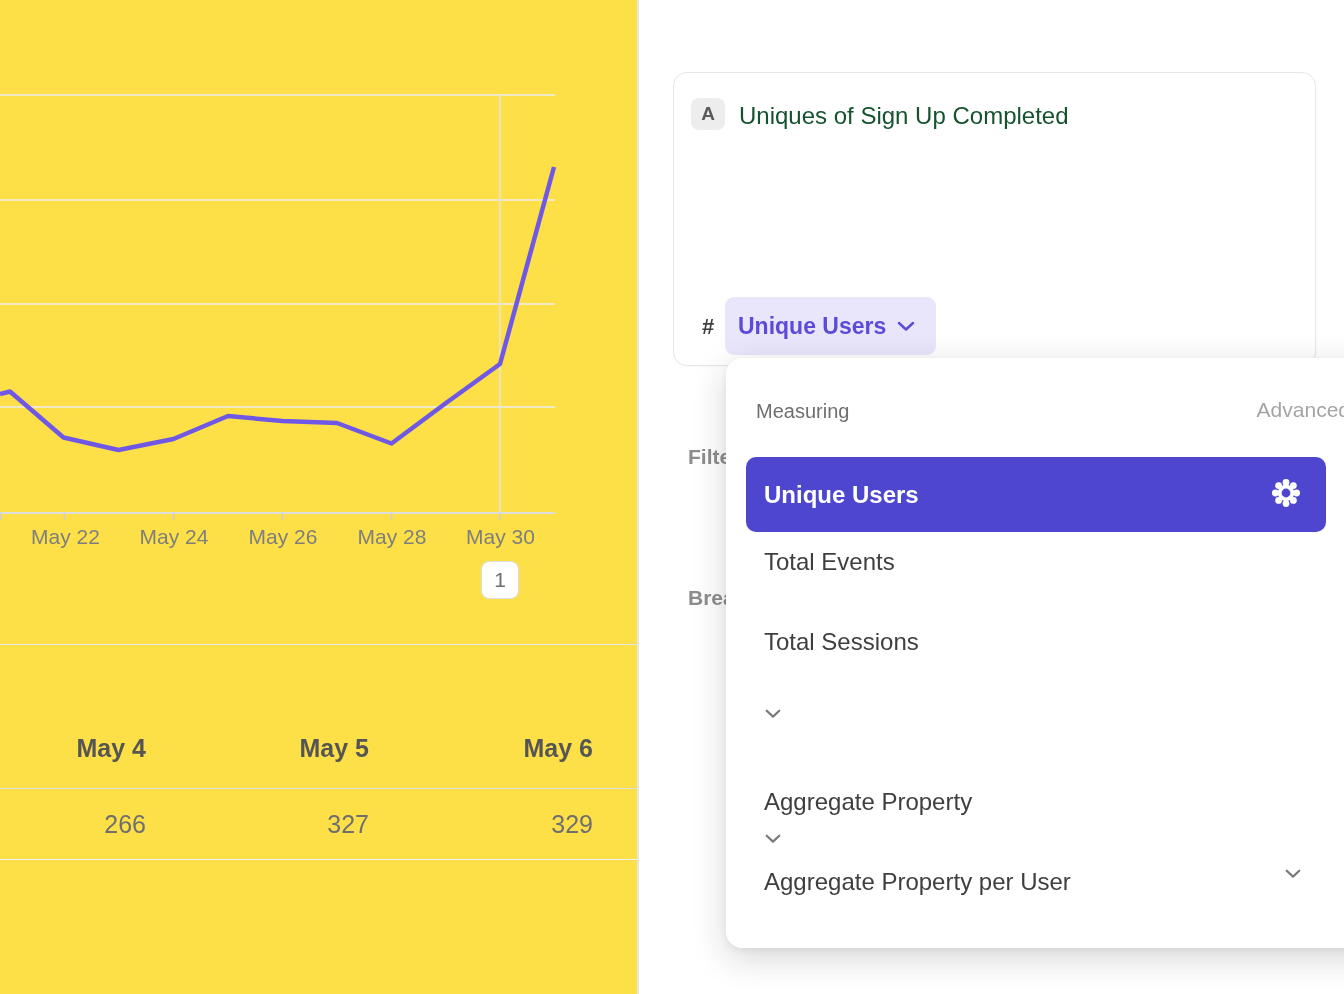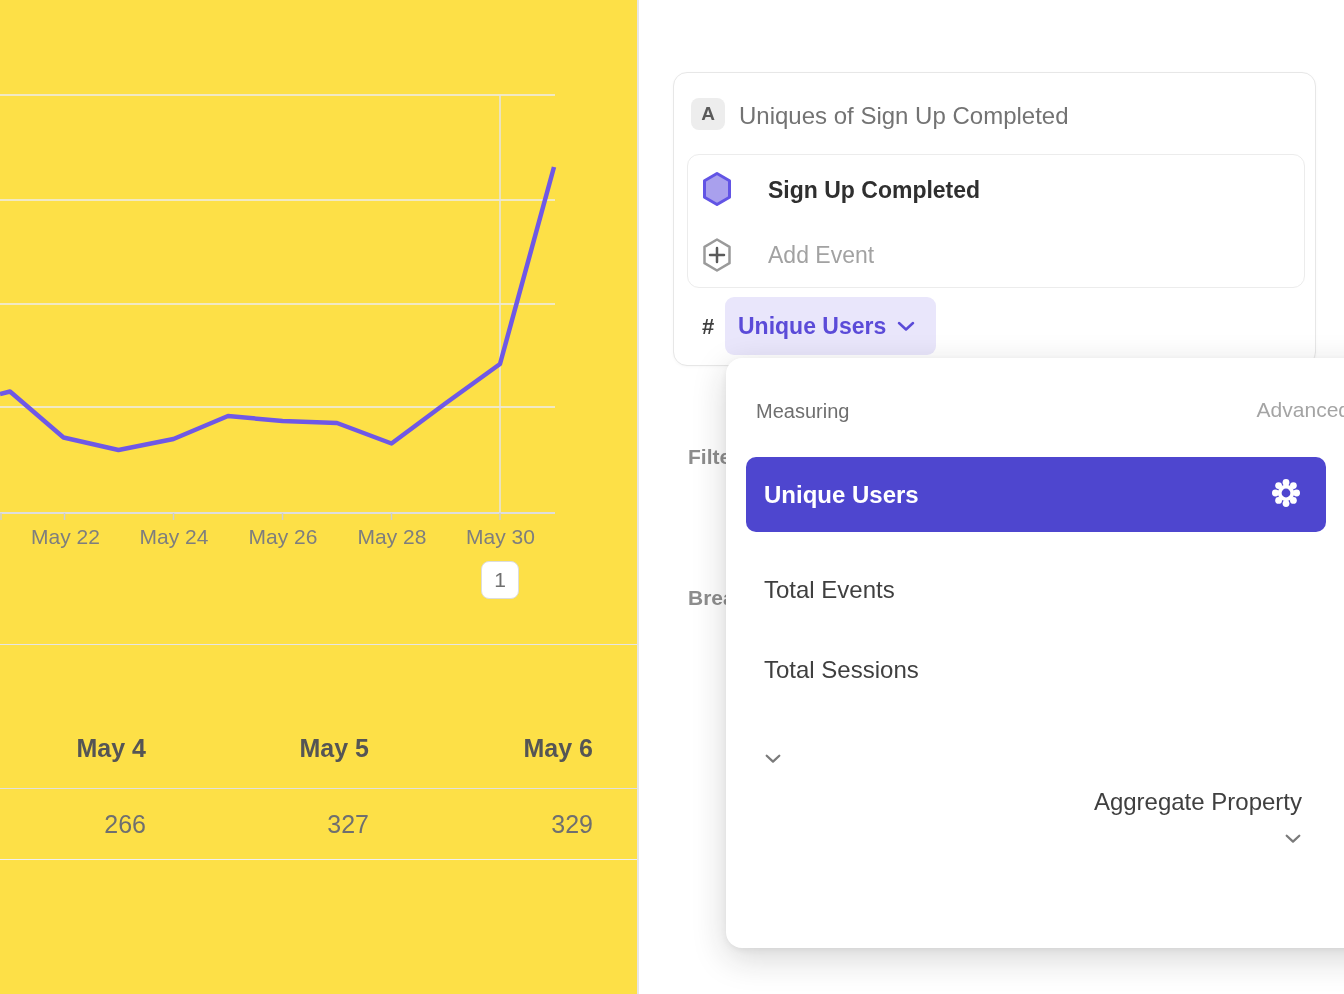--- a/index.html
+++ b/index.html
@@ -37,21 +37,21 @@
 
   
   #right-pane { position:absolute; left:639px; top:0; width:705px; height:994px; background:#fff; }
 
   #query-card { position:absolute; left:673px; top:72px; width:643px; height:294px;
                 background:#fff; border:1.5px solid #e7e7e7; border-radius:14px;
                 box-shadow:0 1px 3px rgba(0,0,0,0.03); }
   #series-badge { position:absolute; left:17px; top:25px; width:34px; height:32px;
                   background:#ededed; border-radius:8px; display:flex; align-items:center;
                   justify-content:center; font-size:19px; font-weight:600; color:#5a5a5a; }
-  #card-title { position:absolute; left:65px; top:29px; font-size:24px; font-weight:500; color:#737373; }
+  #card-title { position:absolute; left:65px; top:29px; font-size:24px; font-weight:500; color:#14532d; }
   #event-card { position:absolute; left:13px; top:81px; width:618px; height:134px;
                 border:1.5px solid #ececec; border-radius:12px; background:#fff; }
   .evt-icon { position:absolute; left:13px; }
   #event-row-label { position:absolute; left:80px; top:22px; font-size:23px; font-weight:600; color:#2f2f2f; }
   #add-event-label { position:absolute; left:80px; top:87px; font-size:23px; font-weight:500; color:#a2a2a2; }
   #hash-symbol { position:absolute; left:28px; top:241px; font-size:22px; font-weight:600; color:#3f3f3f; }
   #measure-chip { position:absolute; left:51px; top:224px; height:58px; padding:0 20px 0 13px;
                   background:#e9e6fb; border-radius:9px; display:flex; align-items:center; gap:10px; }
   #measure-chip .chip-label { font-size:23px; font-weight:600; color:#5b4bd8; }
 
@@ -64,21 +64,21 @@
                   background:#fff; border-radius:16px;
                   box-shadow:0 10px 34px rgba(30,30,30,0.18), 0 2px 6px rgba(0,0,0,0.06); }
   #menu-measuring-label { position:absolute; left:30px; top:42px; font-size:20px; font-weight:500; color:#6f6f6f; }
   #menu-advanced { position:absolute; right:14px; top:40px; display:flex; align-items:flex-start; gap:12px;
                    font-size:21px; color:#a4a4a4; cursor:pointer; }
   #menu-selected-row { position:absolute; left:20px; top:99px; width:580px; height:75px;
                        border-radius:10px; display:flex; align-items:center;
                        justify-content:space-between; padding:0 24px 0 18px; }
   #menu-selected-row .sel-label { font-size:24px; font-weight:600; color:#ffffff; }
   .menu-item { position:absolute; left:20px; width:580px; height:56px; padding:0 24px 0 18px;
-               display:flex; align-items:flex-end; justify-content:space-between;
+               display:flex; align-items:flex-start; justify-content:space-between;
                font-size:24px; font-weight:500; color:#3f3f3f; cursor:pointer; }
   #mi-0 { top:190px; }
   #mi-1 { top:270px; }
   #mi-2 { top:350px; }
   #mi-3 { top:430px;flex-direction:column; }
   #mi-4 { top:510px; }
 
   .chev { display:inline-block; }
   .chev polyline { fill:none; stroke:currentColor; stroke-width:2.5;
                    stroke-linecap:round; stroke-linejoin:round; }
@@ -125,37 +125,20 @@
 </div>
 
 <div id="pane-divider"></div>
 
 <div id="right-pane"></div>
 
 <div id="query-card">
   <div id="series-badge">A</div>
   <div id="card-title">Uniques of Sign Up Completed</div>
 
-  <div id="event-card">
-    <span class="evt-icon" style="top:16px;">
-      <svg width="32" height="36" viewBox="0 0 32 36">
-        <polygon points="16,2.5 28.5,9.8 28.5,26.2 16,33.5 3.5,26.2 3.5,9.8" fill="#a9a0ed" stroke="#6254e5" stroke-width="3" stroke-linejoin="round"></polygon>
-      </svg>
-    </span>
-    <div id="event-row-label">Sign Up Completed</div>
-
-    <span class="evt-icon" style="top:82px;">
-      <svg width="32" height="36" viewBox="0 0 32 36">
-        <polygon points="16,2.5 28.5,9.8 28.5,26.2 16,33.5 3.5,26.2 3.5,9.8" fill="none" stroke="#9a9a9a" stroke-width="2.5" stroke-linejoin="round"></polygon>
-        <line x1="16" y1="11" x2="16" y2="25" stroke="#5a5a5a" stroke-width="2.5" stroke-linecap="round"></line>
-        <line x1="9" y1="18" x2="23" y2="18" stroke="#5a5a5a" stroke-width="2.5" stroke-linecap="round"></line>
-      </svg>
-    </span>
-    <div id="add-event-label">Add Event</div>
-  </div>
 
   <div id="hash-symbol">#</div>
   <div id="measure-chip" style="background: rgb(233, 230, 251);">
     <span class="chip-label">Unique Users</span>
     <svg class="chev chev-purple" width="20" height="12" viewBox="0 0 20 12">
       <polyline points="3,3 10,9.5 17,3"></polyline>
     </svg>
   </div>
 </div>
 
@@ -201,13 +184,19 @@
     <svg class="chev chev-gray" width="18" height="11" viewBox="0 0 20 12">
         <polyline points="3,3 10,9.5 17,3"></polyline>
       </svg>
   </div>
   <div class="menu-item" id="mi-3">
     <span>Aggregate Property</span>
     <svg class="chev chev-gray" width="18" height="11" viewBox="0 0 20 12">
         <polyline points="3,3 10,9.5 17,3"></polyline>
       </svg>
   </div>
+  <div class="menu-item" id="mi-4">
+    <span>Aggregate Property per User</span>
+    <svg class="chev chev-gray" width="18" height="11" viewBox="0 0 20 12">
+        <polyline points="3,3 10,9.5 17,3"></polyline>
+      </svg>
+  </div>
 </div>
 
 </body></html>

